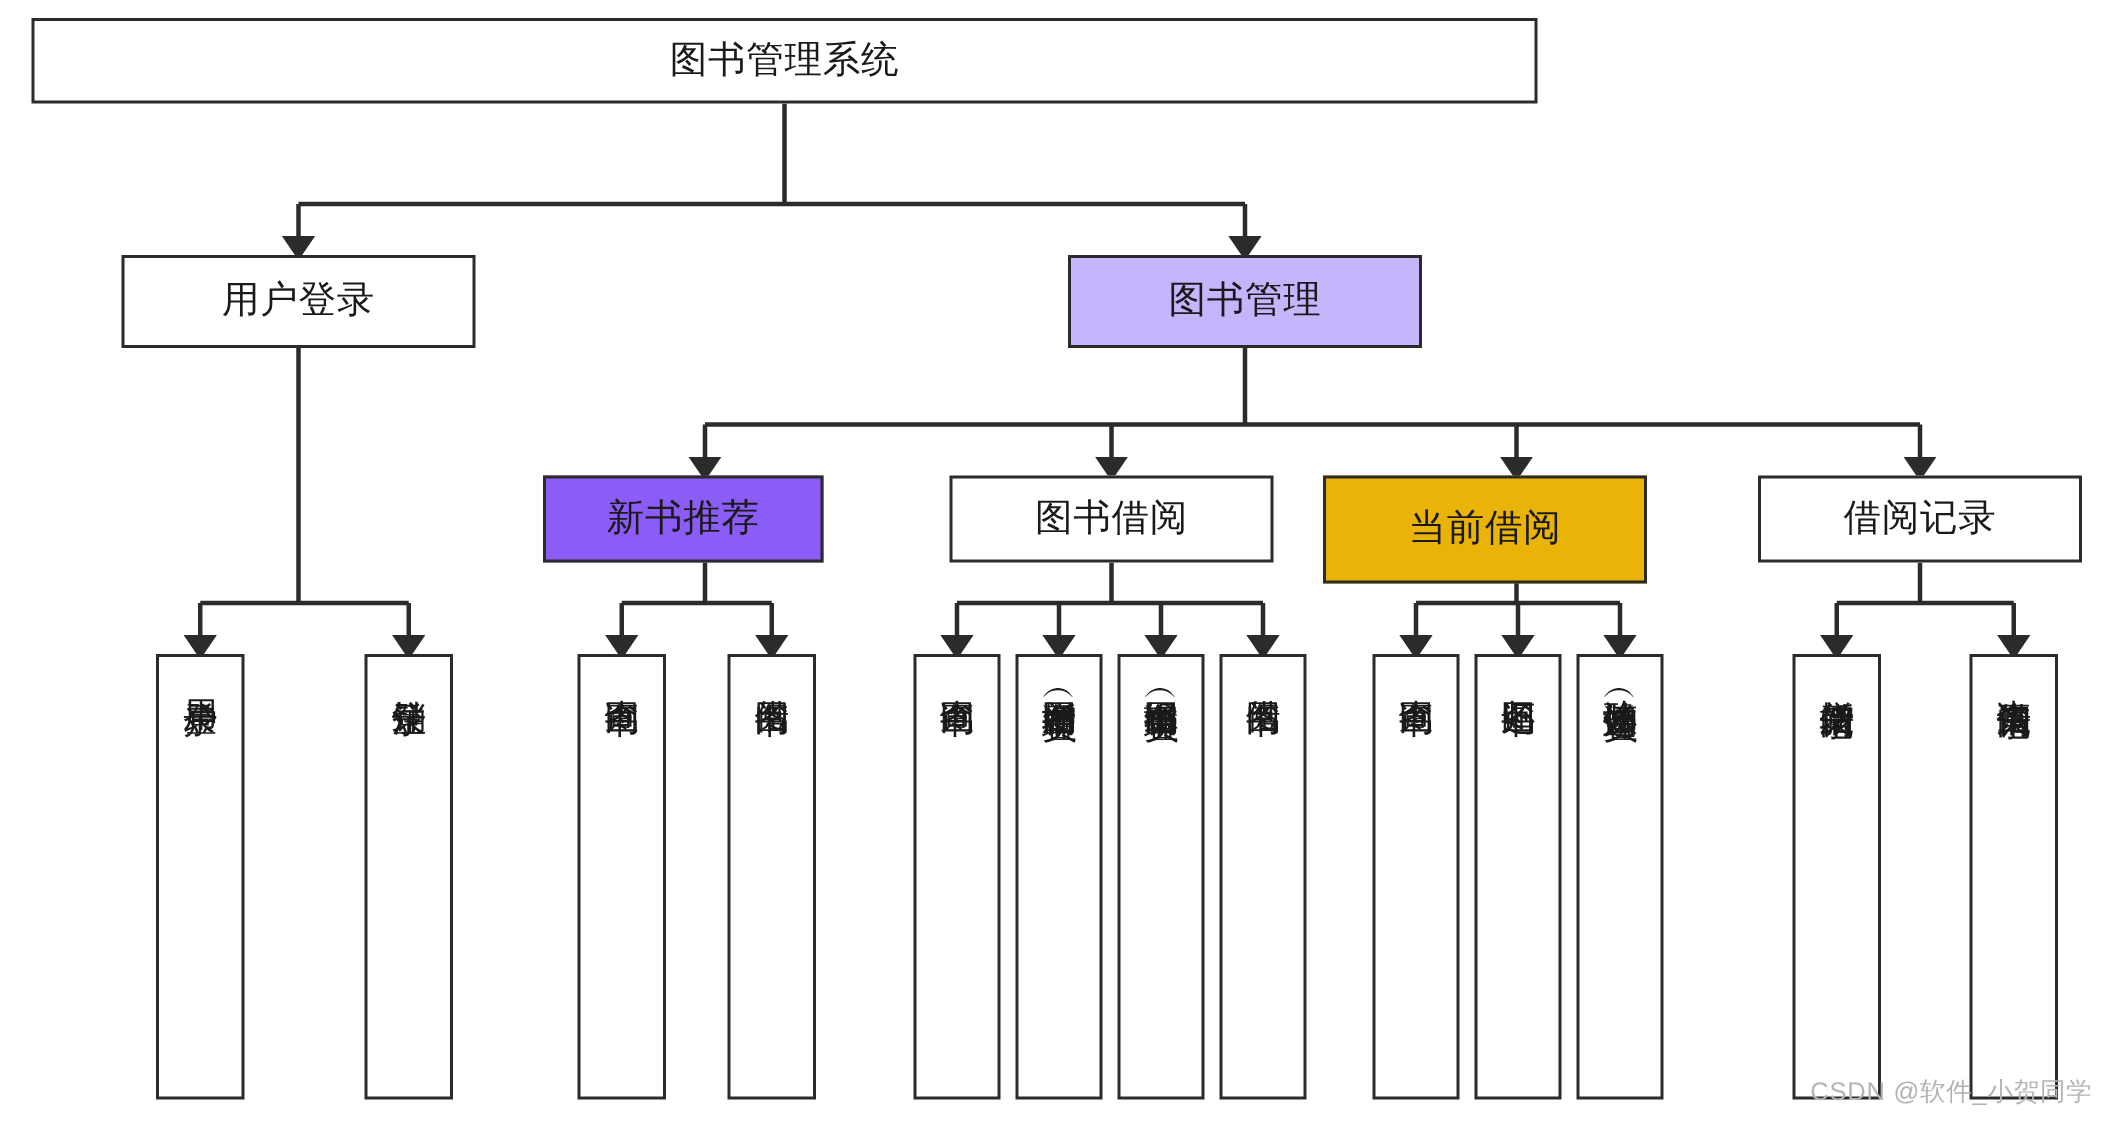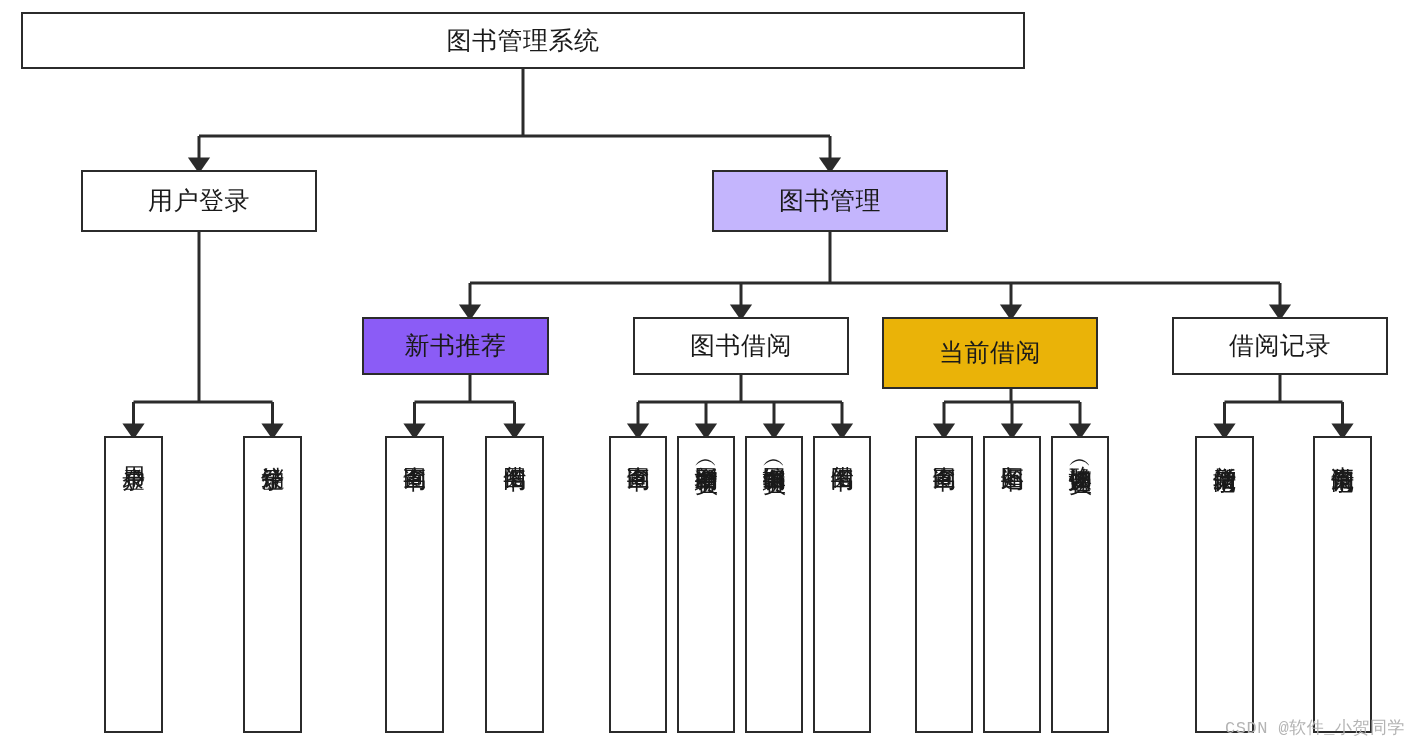--- a/index.html
+++ b/index.html
@@ -52,28 +52,28 @@
   .node.vert .label {
     writing-mode: vertical-rl;
     text-orientation: upright;
     font-size: 23px;
     line-height: 1.02;
     letter-spacing: 1px;
     white-space: nowrap;
   }
   #watermark {
     position: absolute;
-    right: 0;
+    right: 10px;
     bottom: 8px;
     font-size: 17px;
     color: #b4b4b4;
     letter-spacing: 0.5px;
     white-space: nowrap;
     z-index: 5;
-    font-family: Liberation Mono, monospace;
+    font-family: Liberation Sans, sans-serif;
   }
 </style>
 </head>
 <body>
 
 <div id="canvas">
   <svg id="edges" xmlns="http://www.w3.org/2000/svg">
     <defs>
       <marker id="arrowhead" markerWidth="9" markerHeight="9" refX="1.2" refY="4" orient="auto" markerUnits="strokeWidth">
         <path d="M0,0.3 L0,7.7 L5.4,4 z" fill="#2b2b2b"></path>

